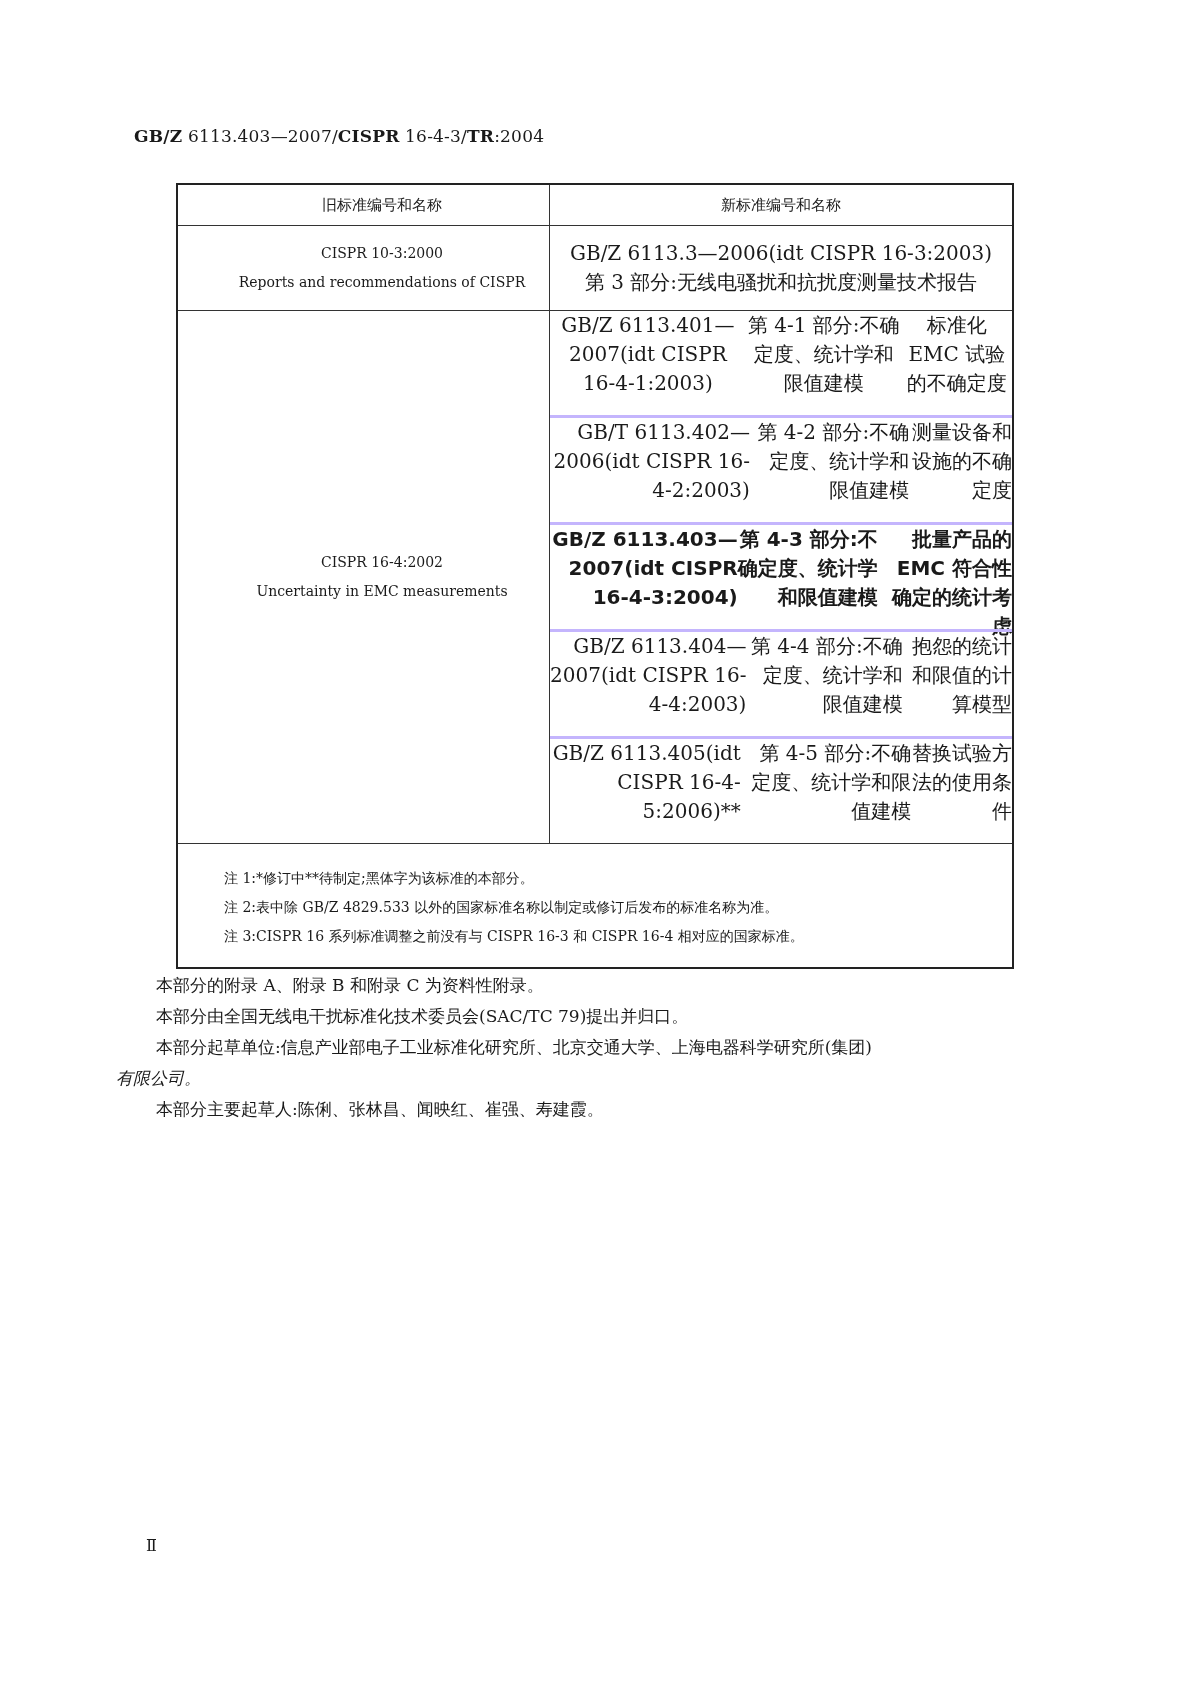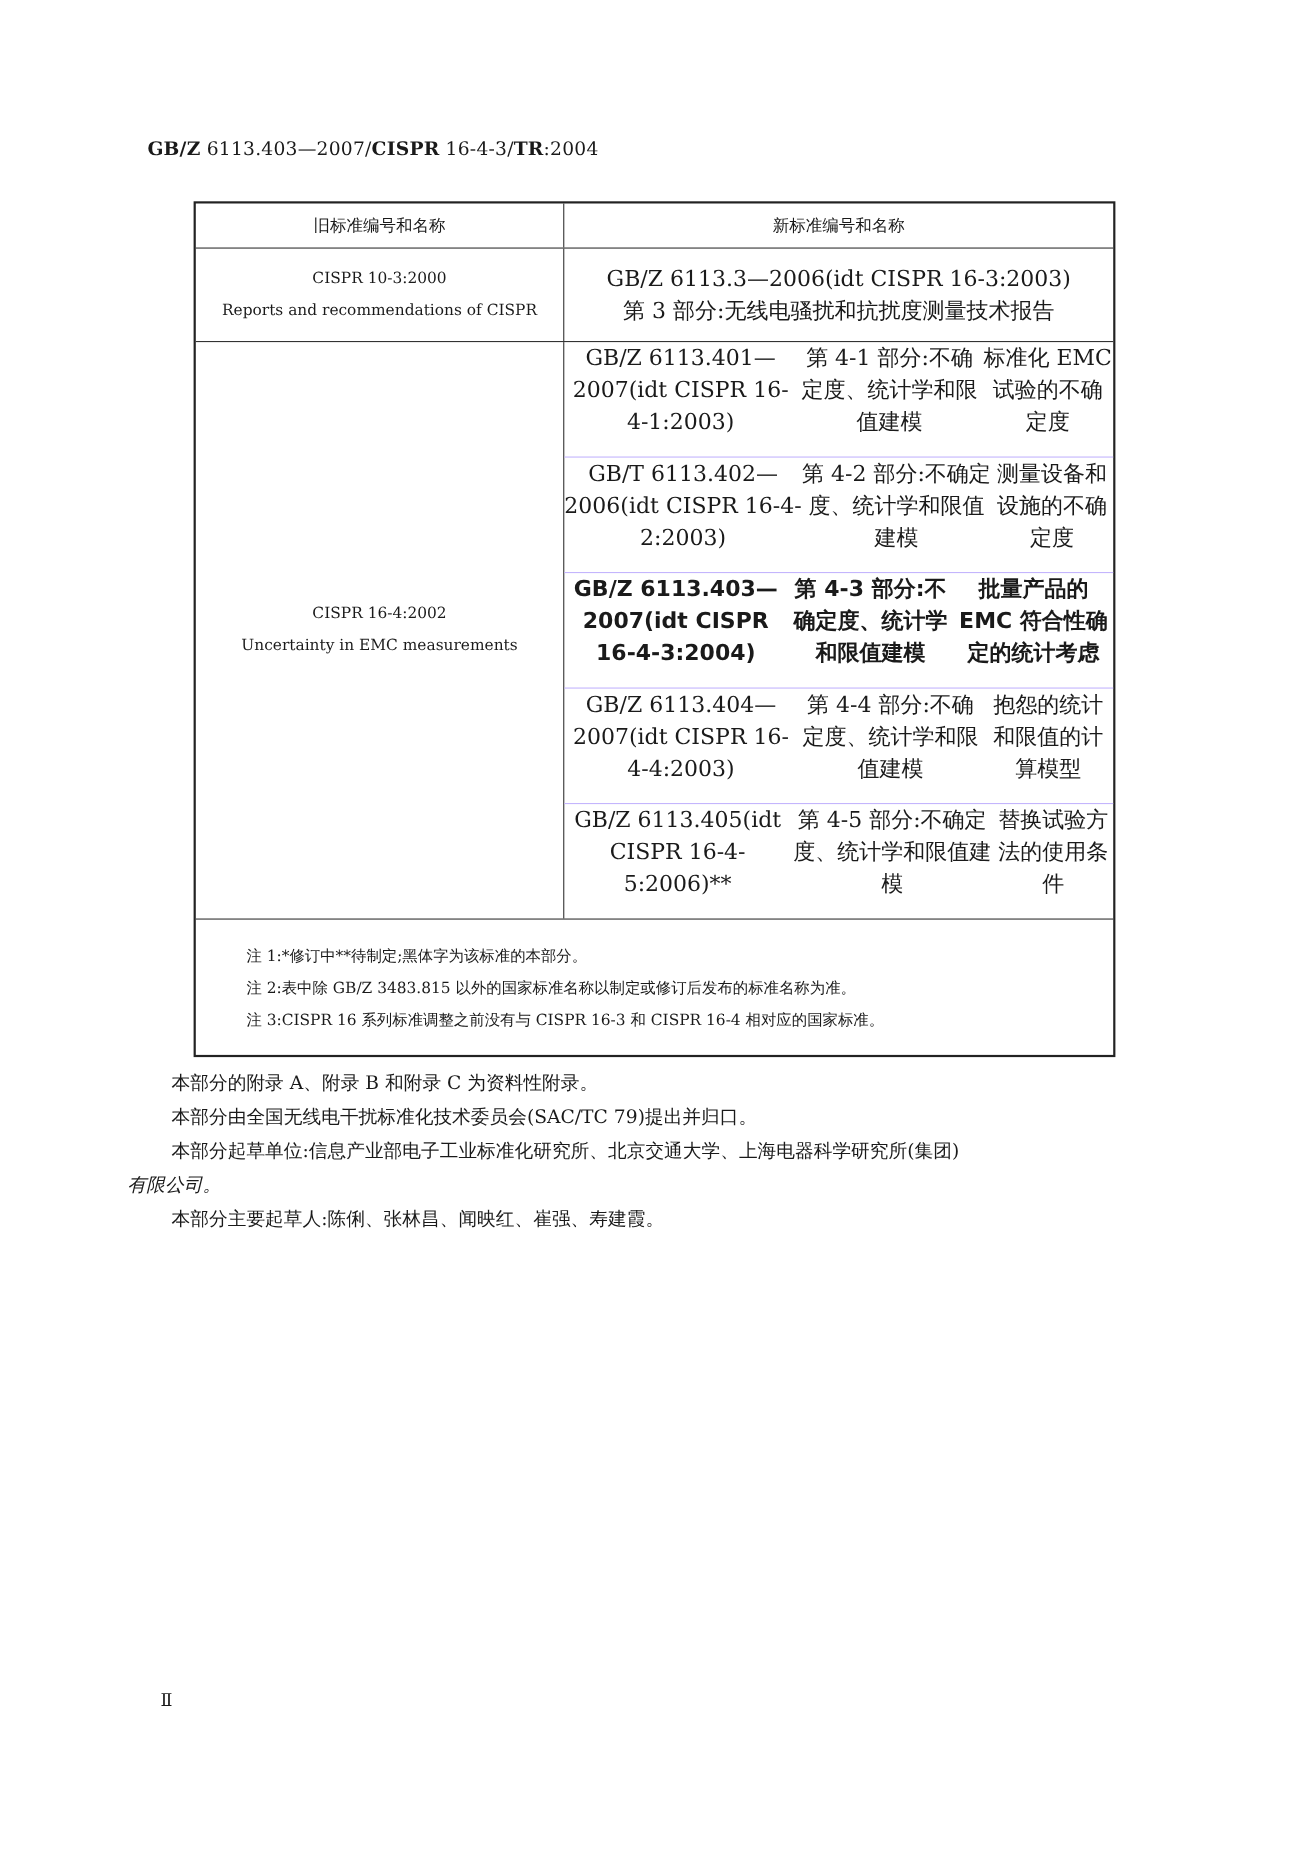--- a/index.html
+++ b/index.html
@@ -3,26 +3,26 @@
 <meta charset="utf-8">
 <style>
   html, body { margin: 0; padding: 0; background: #ffffff; }
   body { width: 1191px; height: 1684px; position: relative; overflow: hidden;
          font-family: "DejaVu Serif", "Liberation Serif", serif; color: #1a1a1a; }
   .header { position: absolute; left: 134px; top: 126px; font-size: 17px; letter-spacing: 0.2px; }
   .header b { font-weight: bold; }
   .tbl { position: absolute; left: 176px; top: 183px; width: 838px; border: 2px solid #222; box-sizing: border-box; }
   .row { display: flex; border-bottom: 1px solid #333; }
   .row:last-child { border-bottom: none; }
-  .col-old { width: 334px; border-right: 1px solid #333; display: flex; flex-direction: column; align-items: center; justify-content: center; text-align: center; font-size: 14px; line-height: 29px; }
+  .col-old { width: 334px; border-right: 1px solid #333; display: flex; flex-direction: column; align-items: center; justify-content: center; text-align: center; font-size: 14px; line-height: 29px; padding-left: 37px; }
   .col-new { flex: 1; display: flex; flex-direction: column; text-align: center; font-size: 20px; }
   .hdr .col-old, .hdr .col-new { height: 40px; align-items: center; justify-content: center; font-size: 15px; }
   .hdr .col-new { display: flex; }
   .cell { display: flex; flex-direction: row; justify-content: center; line-height: 29px; }
-  .cell + .cell { border-top: 1px solid #c4b5fd; }
+  .cell + .cell { border-top: 3px solid #c4b5fd; text-align: right; }
   .r1 .col-old, .r1 .col-new { height: 84px; }
   .r1 .col-new { justify-content: center; line-height: 29px; }
   .r2 .cell { height: 104px; }
   .bold { font-weight: bold; font-family: "DejaVu Sans", "Liberation Sans", sans-serif; }
   .notes { padding: 20px 0 16px 46px; font-size: 14px; line-height: 29px; }
   .para { position: absolute; left: 116px; width: 930px; font-size: 17px; line-height: 31px; }
   .para p { margin: 0; text-indent: 40px; }
   .para p.cont { text-indent: 0; font-style: italic; }
   .pagenum { position: absolute; left: 146px; top: 1536px; font-size: 16px; }
 </style>
@@ -80,21 +80,21 @@
         <div>GB/Z 6113.405(idt CISPR 16-4-5:2006)**</div>
         <div>第 4-5 部分:不确定度、统计学和限值建模</div>
         <div>替换试验方法的使用条件</div>
       </div>
     </div>
   </div>
 
   <div class="row">
     <div class="notes">
       <div>注 1:*修订中**待制定;黑体字为该标准的本部分。</div>
-      <div>注 2:表中除 GB/Z 3483.815 以外的国家标准名称以制定或修订后发布的标准名称为准。</div>
+      <div>注 2:表中除 GB/Z 4829.533 以外的国家标准名称以制定或修订后发布的标准名称为准。</div>
       <div>注 3:CISPR 16 系列标准调整之前没有与 CISPR 16-3 和 CISPR 16-4 相对应的国家标准。</div>
     </div>
   </div>
 </div>
 
 <div class="para" style="top: 970px;">
   <p>本部分的附录 A、附录 B 和附录 C 为资料性附录。</p>
   <p>本部分由全国无线电干扰标准化技术委员会(SAC/TC 79)提出并归口。</p>
   <p>本部分起草单位:信息产业部电子工业标准化研究所、北京交通大学、上海电器科学研究所(集团)</p>
   <p class="cont">有限公司。</p>

